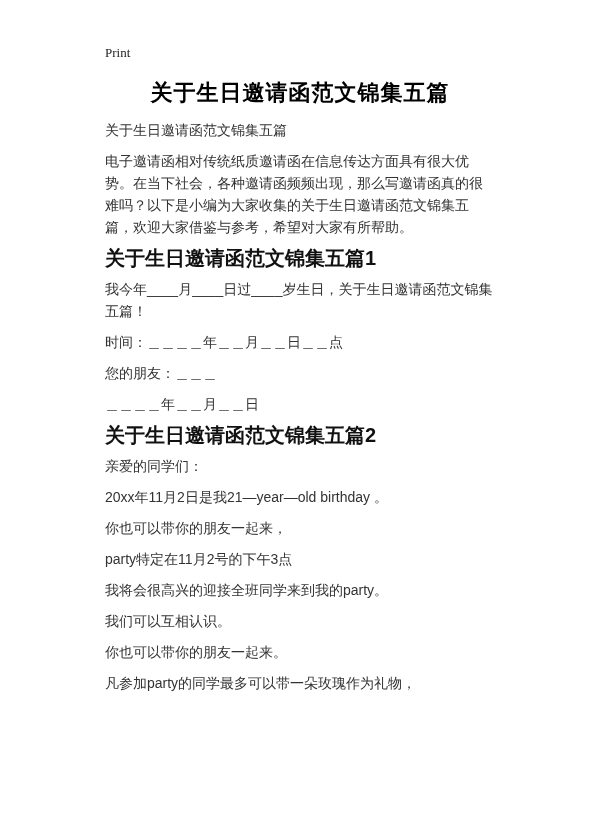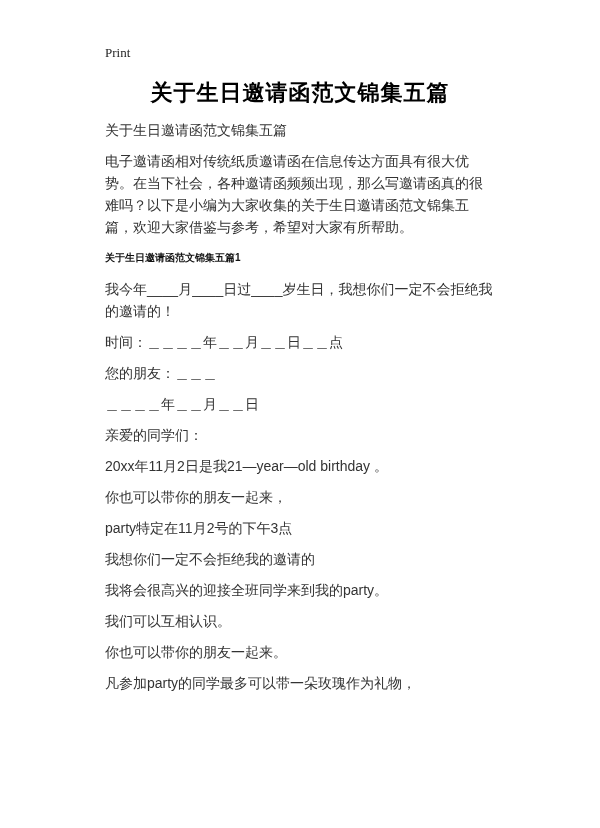--- a/index.html
+++ b/index.html
@@ -42,50 +42,50 @@
     margin: 9px 0;
     line-height: 22px;
     font-size: 14px;
     color: #333333;
   }
   p.subtitle {
     margin-top: 12px;
   }
   h2.sec-heading {
     margin: 9px 0;
-    font-size: 10px;
+    font-size: 20px;
     line-height: 22px;
     font-weight: bold;
     color: #111111;
   }
 </style>
 </head>
 <body>
 
 <div class="page">
 
   <a class="print-link">Print</a>
 
   <h1 class="doc-title">关于生日邀请函范文锦集五篇</h1>
 
   <p class="line subtitle">关于生日邀请函范文锦集五篇</p>
 
   <p class="line">电子邀请函相对传统纸质邀请函在信息传达方面具有很大优势。在当下社会，各种邀请函频频出现，那么写邀请函真的很难吗？以下是小编为大家收集的关于生日邀请函范文锦集五篇，欢迎大家借鉴与参考，希望对大家有所帮助。</p>
 
   <h2 class="sec-heading">关于生日邀请函范文锦集五篇1</h2>
 
-  <p class="line">我今年____月____日过____岁生日，我想你们一定不会拒绝我的邀请的！</p>
+  <p class="line">我今年____月____日过____岁生日，关于生日邀请函范文锦集五篇！</p>
   <p class="line">时间：＿＿＿＿年＿＿月＿＿日＿＿点</p>
   <p class="line">您的朋友：＿＿＿</p>
   <p class="line">＿＿＿＿年＿＿月＿＿日</p>
 
+  <h2 class="sec-heading">关于生日邀请函范文锦集五篇2</h2>
 
   <p class="line">亲爱的同学们：</p>
   <p class="line">20xx年11月2日是我21—year—old birthday 。</p>
   <p class="line">你也可以带你的朋友一起来，</p>
   <p class="line">party特定在11月2号的下午3点</p>
-  <p class="line">我想你们一定不会拒绝我的邀请的</p>
   <p class="line">我将会很高兴的迎接全班同学来到我的party。</p>
   <p class="line">我们可以互相认识。</p>
   <p class="line">你也可以带你的朋友一起来。</p>
   <p class="line">凡参加party的同学最多可以带一朵玫瑰作为礼物，</p>
 
 </div>
 
 </body></html>

